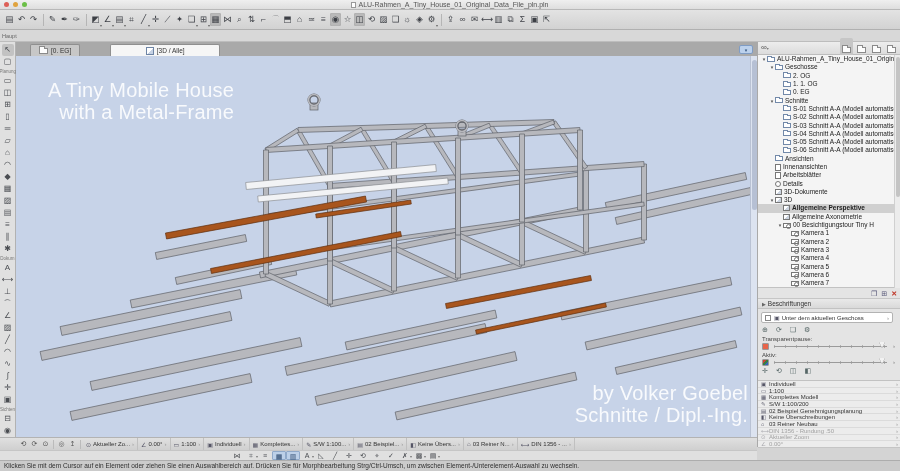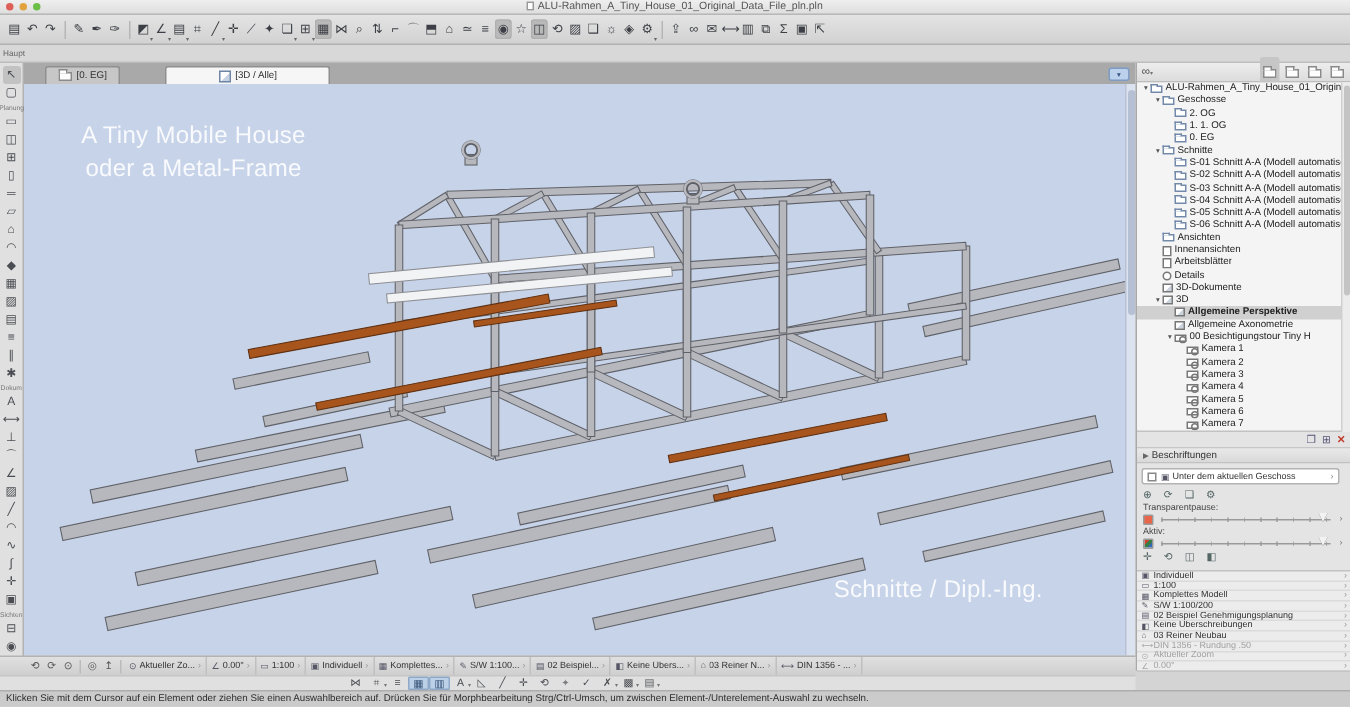--- a/index.html
+++ b/index.html
@@ -33,21 +33,21 @@
   
   #tabbar{left:16px;top:42px;width:741px;height:14px;background:#a9a9a9;display:flex;align-items:flex-end;}
   .tab{height:12px;display:flex;align-items:center;font-size:6.5px;color:#333;padding:0 8px;
     border:1px solid #8f8f8f;border-bottom:none;border-radius:2px 2px 0 0;margin-left:14px;background:#c7c7c7;}
   .tab.active{background:#f6f6f6;margin-left:30px;min-width:110px;justify-content:center;}
   .tab .mfold,.tab .mcube{margin-right:3px;}
   #nav-toggle{margin-left:auto;margin-right:4px;margin-bottom:2px;width:14px;height:9px;background:#bcd1ec;
     border:1px solid #7f9cc4;border-radius:2px;font-size:5px;line-height:8px;color:#35567f;text-align:center;}
   
   #viewport{left:16px;top:56px;width:734px;height:381px;background:#c7d3e8;overflow:hidden;}
-  .overlay{position:absolute;color:rgba(255,255,255,0.88);font-size:16px;line-height:21.5px;text-align:center;letter-spacing:.2px;}
+  .overlay{position:absolute;color:rgba(255,255,255,0.88);font-size:20px;line-height:21.5px;text-align:right;letter-spacing:.2px;}
   #ov-left{left:8px;top:24px;width:210px;}
   #ov-right{left:495px;top:17px;width:245px;}
   #ov-credit{left:487px;top:327px;width:245px;}
   #vscroll{left:750px;top:56px;width:7px;height:381px;background:#dce3f0;border-left:1px solid #b9c2d4;}
   #vscroll .thumb{position:absolute;left:1px;top:4px;width:5px;height:150px;background:#b6c0d4;border-radius:3px;}
   
   #navigator{left:757px;top:42px;width:143px;height:405px;background:#e4e4e4;border-left:1px solid #a9a9a9;border-bottom:1px solid #a9a9a9;}
   #nav-header{position:absolute;left:0;top:0;width:143px;height:13px;background:linear-gradient(#ededed,#dcdcdc);
     border-bottom:1px solid #bdbdbd;display:flex;align-items:center;padding:0 3px;}
   #nav-header .spacer{flex:1;}
@@ -302,23 +302,24 @@
         <circle cx="298" cy="44" r="5.5" fill="none" stroke="#b7b8bd" stroke-width="1.6"></circle>
       </g>
       <g>
         <rect x="442" y="73" width="8" height="7" fill="#b7b8bd" stroke="#5f6168" stroke-width="0.7"></rect>
         <circle cx="446" cy="70" r="5" fill="none" stroke="#5f6168" stroke-width="3"></circle>
         <circle cx="446" cy="70" r="5.5" fill="none" stroke="#b7b8bd" stroke-width="1.6"></circle>
       </g>
     </svg>
   <div id="ov-left" class="overlay">
       <div>A Tiny Mobile House</div>
-      <div>oder a Metal-Frame</div>
+      <div>with a Metal-Frame</div>
     </div>
   <div id="ov-credit" class="overlay">
+      <div>by Volker Goebel</div>
       <div>Schnitte / Dipl.-Ing.</div>
     </div>
 </div>
 
 <div id="vscroll" class="abs">
     <div class="thumb"></div>
   </div>
 
 <div id="navigator" class="abs">
   <div id="nav-header">

